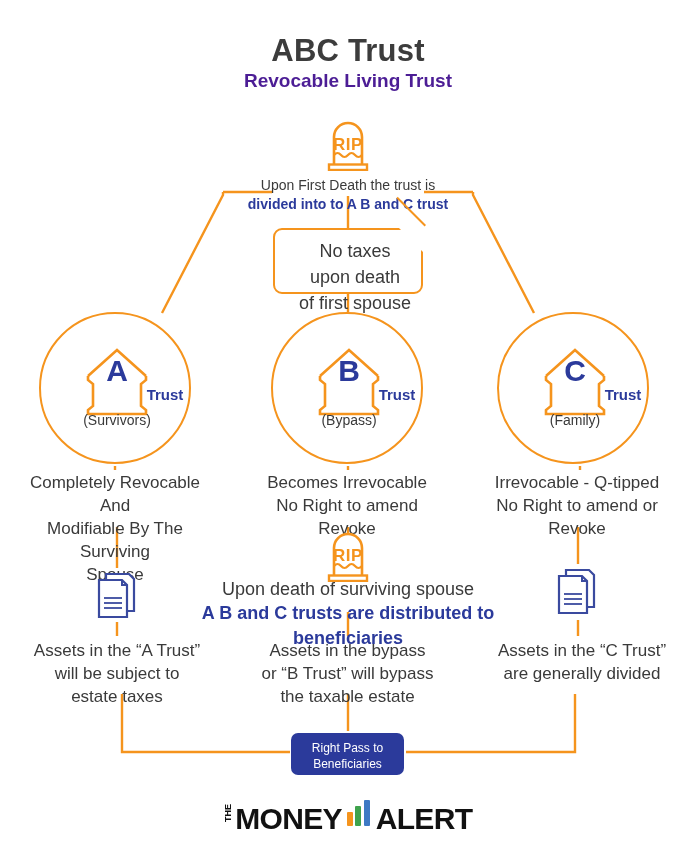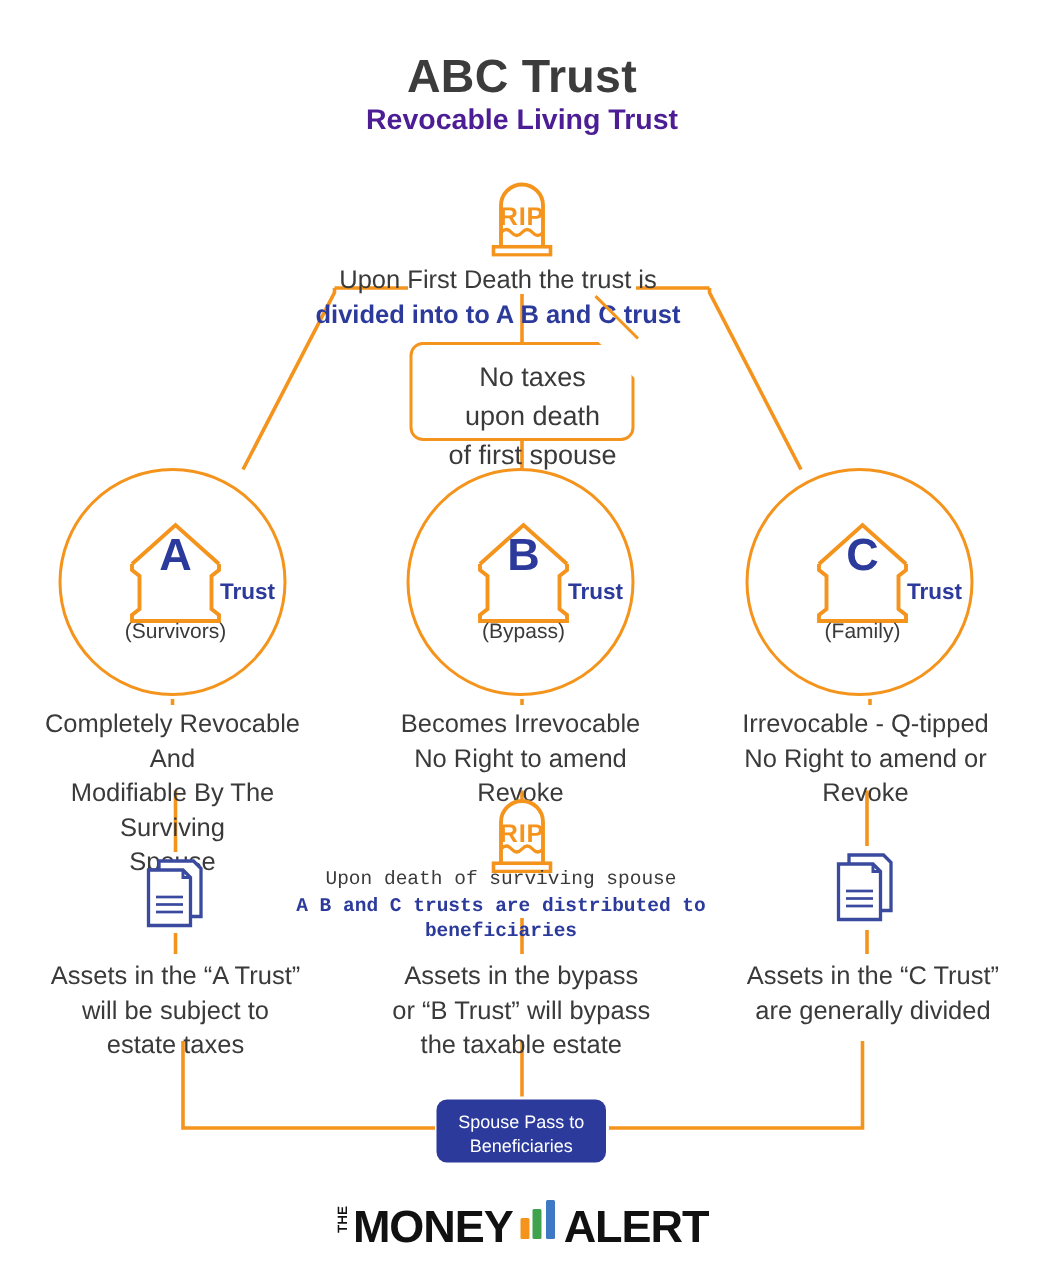--- a/index.html
+++ b/index.html
@@ -31,22 +31,22 @@
   .tomb{width:46px;height:50px;}
   .tomb .rip{
     position:absolute;left:0;top:14px;width:46px;text-align:center;
     font-size:17px;font-weight:bold;color:#F5941D;letter-spacing:.5px;
   }
 
   
   .tblock{text-align:center;line-height:1.35;font-size:17px;color:#3a3a3a;}
   .tblock .hi{color:#2B3A9B;font-weight:bold;}
 
-  #death1{left:162px;top:176px;width:340px;font-size:17px;}
-  #death2{left:164px;top:577px;width:340px;font-size:13px;font-family:Liberation Mono, monospace;}
+  #death1{left:178px;top:176px;width:340px;font-size:14px;}
+  #death2{left:178px;top:577px;width:340px;font-size:18px;}
 
   
   #note{left:273px;top:228px;width:150px;height:66px;}
   #note .nbody{
     position:absolute;left:0;top:0;width:150px;height:66px;
     border:2px solid #F5941D;border-radius:9px;background:#fff;
     box-sizing:border-box;
   }
   #note .fold-tri{
     position:absolute;right:-2px;top:-2px;width:0;height:0;
@@ -298,21 +298,21 @@
     <div>or “B Trust” will bypass</div>
     <div>the taxable estate</div>
   </div>
   <div class="abs tblock" id="assetsC">
     <div>Assets in the “C Trust”</div>
     <div>are generally divided</div>
   </div>
 
   <div class="abs" id="benbox">
     <div class="btxt">
-      <div>Spouse Pass to</div>
+      <div>Right Pass to</div>
       <div>Beneficiaries</div>
     </div>
   </div>
 
   <div class="abs" id="logo">
     <div class="logowrap">
       <span class="logo-the">THE</span>
       <span class="logo-money">MONEY</span>
       <span class="logo-bars">
         <span class="bar-o"></span>

